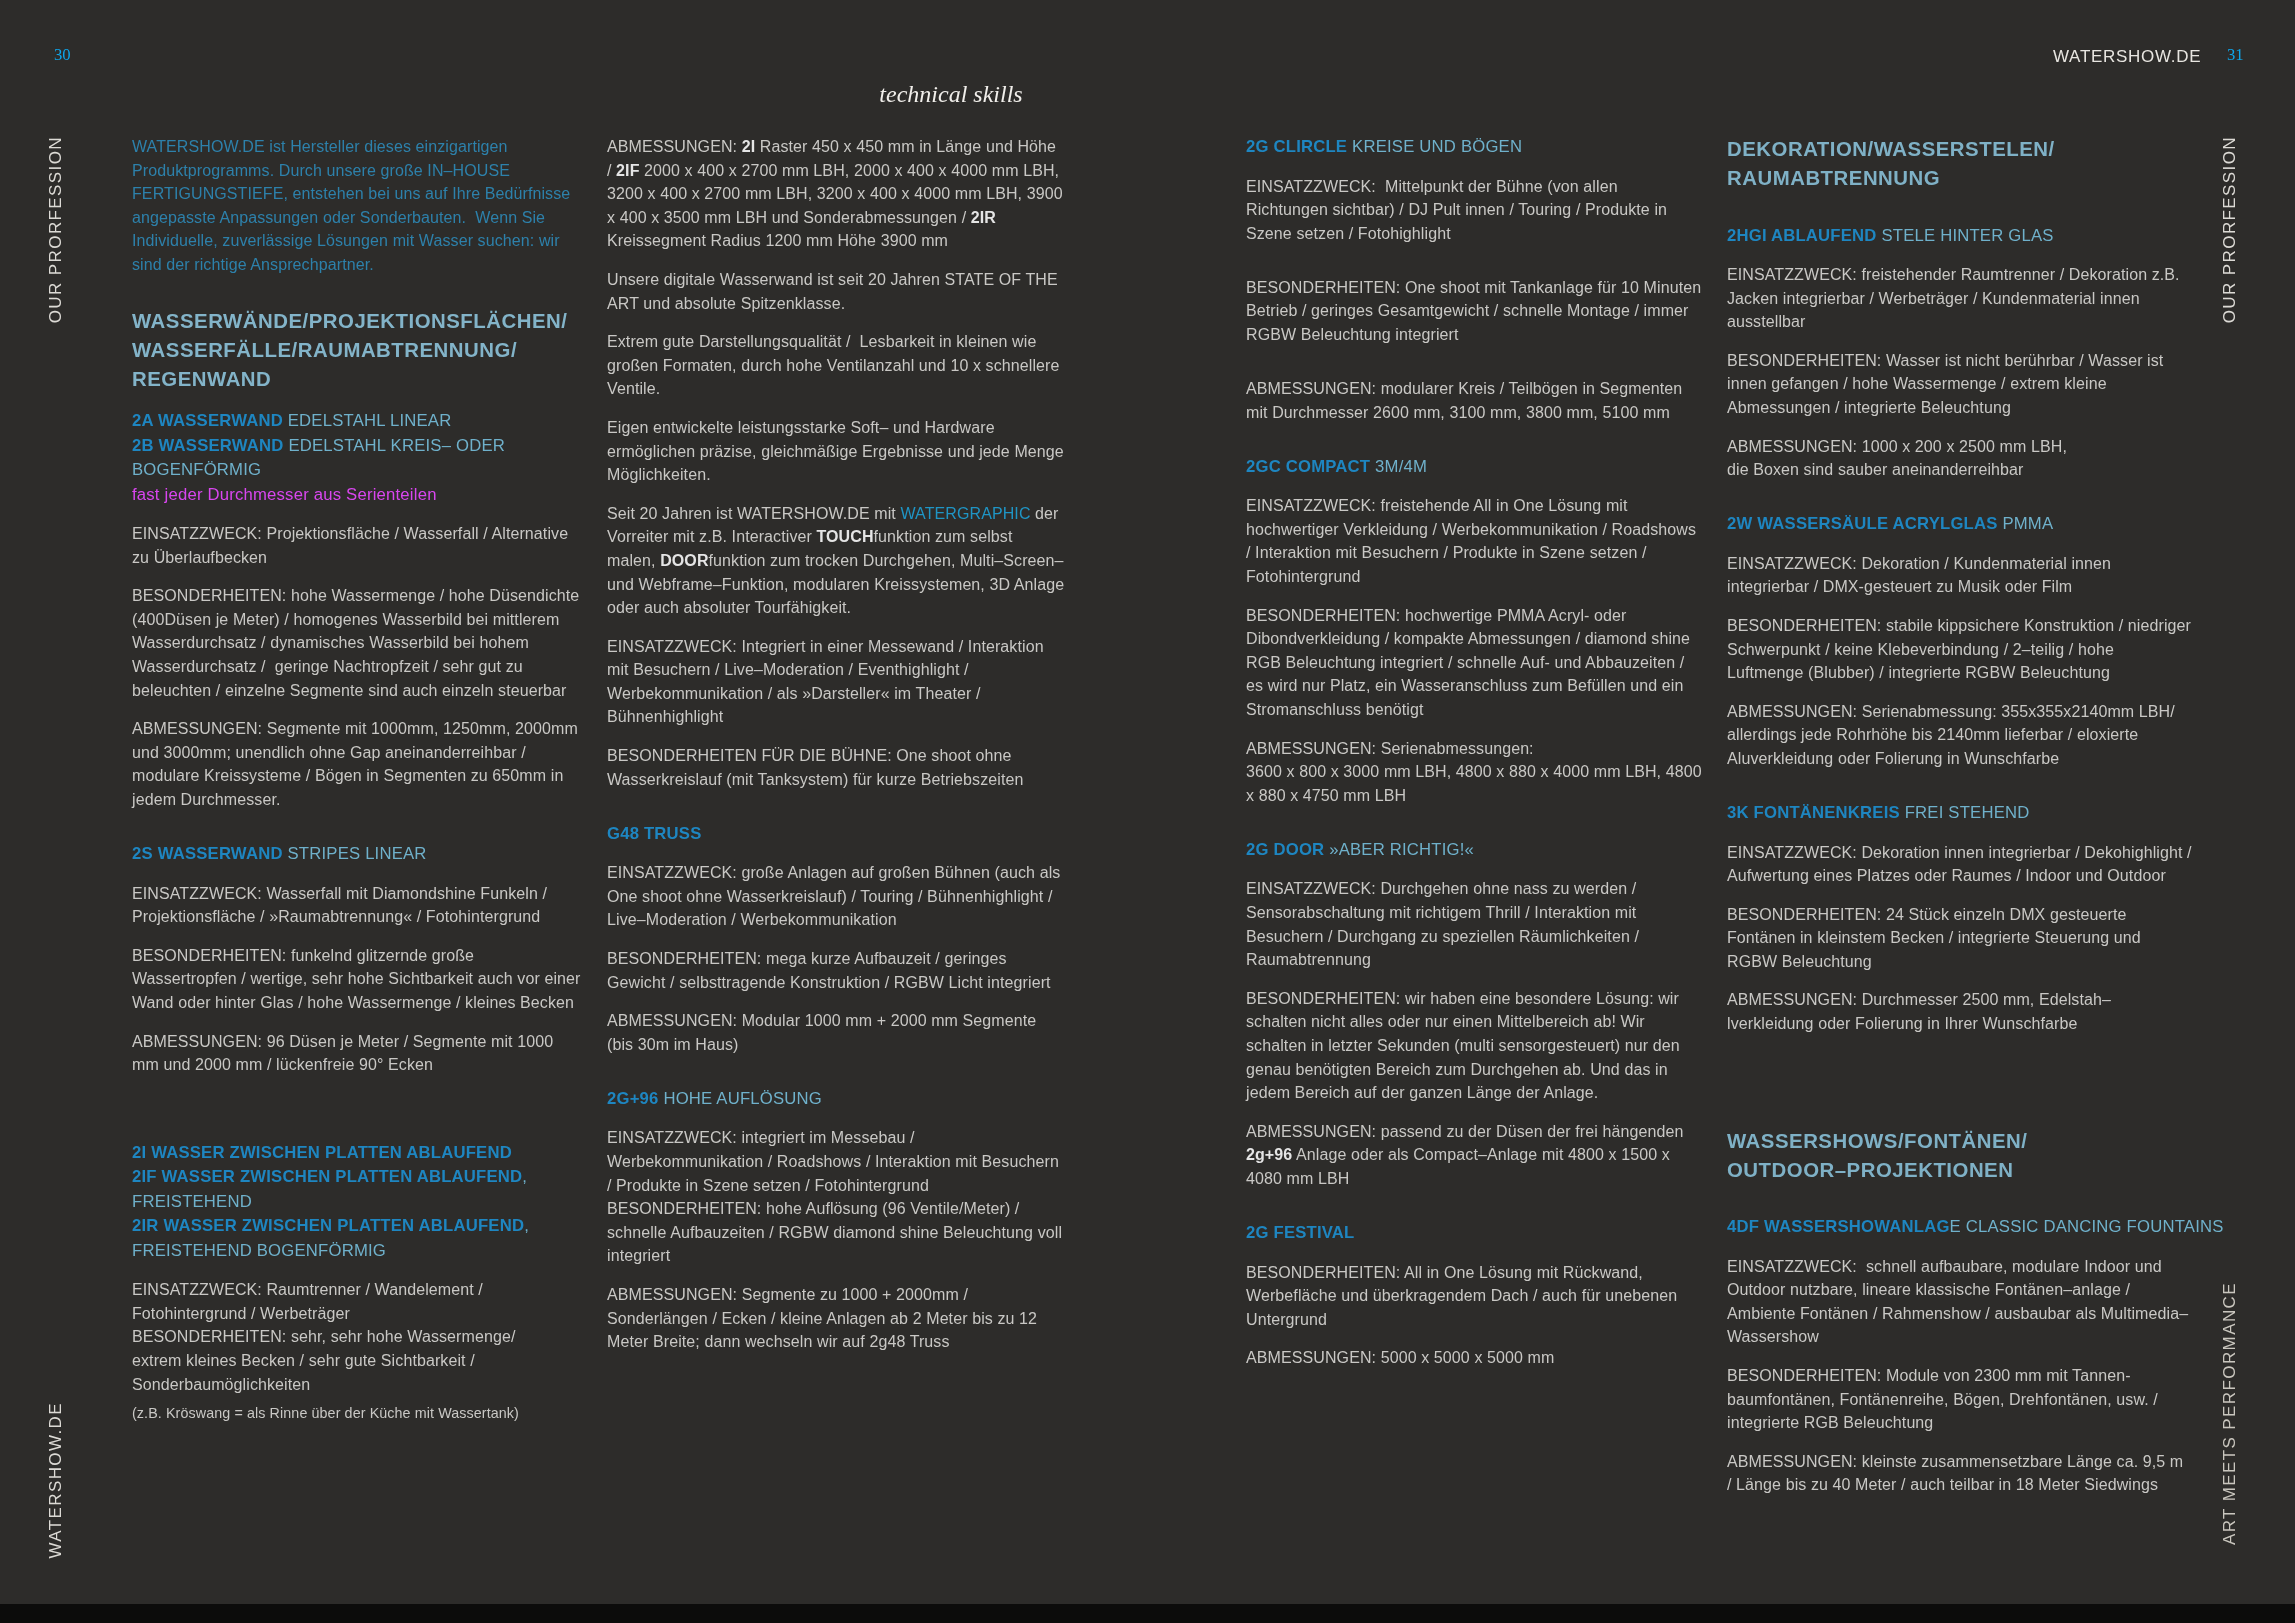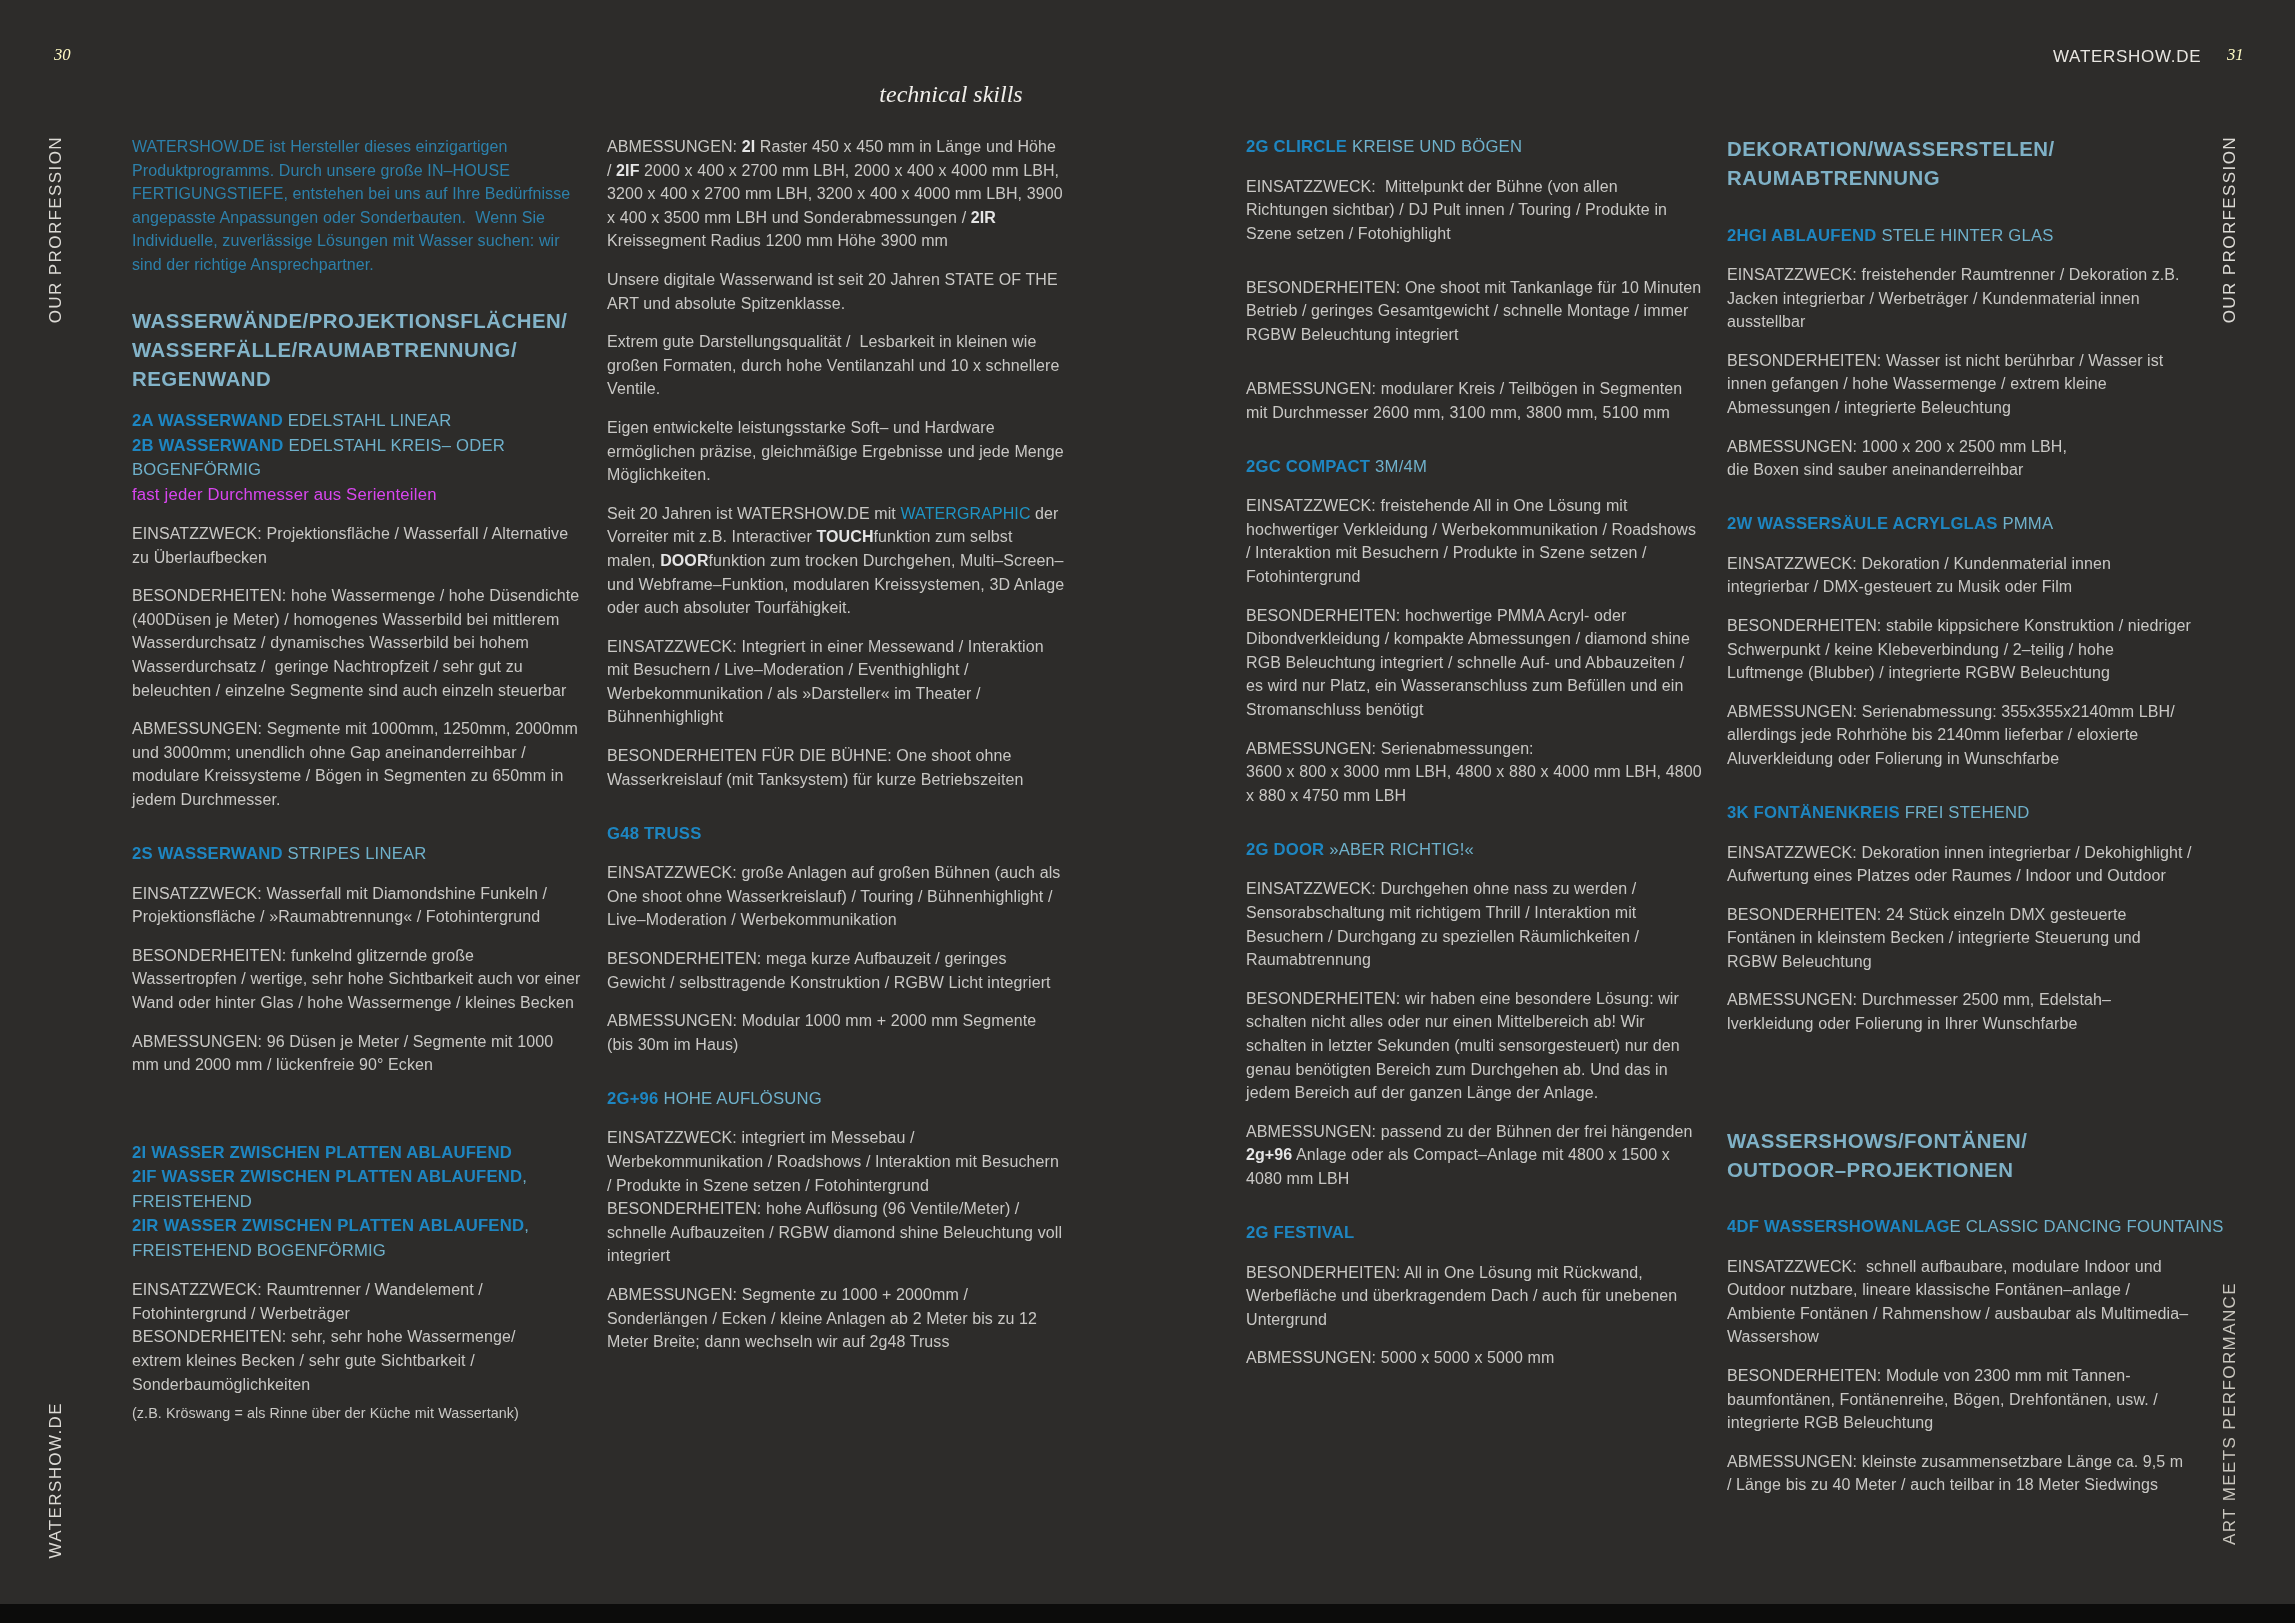--- a/index.html
+++ b/index.html
@@ -4,21 +4,21 @@
 <style>
   html,body{margin:0;padding:0;background:#151514;}
   .page{
     position:relative;width:2295px;height:1623px;overflow:hidden;
     background:#2d2c2a;
     font-family:"Liberation Sans","DejaVu Sans",sans-serif;
     color:#c9c8c5;
   }
   
   .pagenum{position:absolute;top:45px;font-family:"Liberation Serif","DejaVu Serif",serif;
-    font-style:italic;font-size:16.7px;color:#fef9c3;}
+    font-size:16.7px;color:#0ea5e9;}
   #num-left{left:54px;}
   #num-right{left:2227px;}
   .title{position:absolute;top:41px;left:951px;transform:translateX(-50%);
     font-family:"Liberation Serif","DejaVu Serif",serif;font-style:italic;
     font-size:24px;color:#f1efeb;white-space:nowrap;margin-top:40px;}
   .brand{position:absolute;top:47px;left:2053px;font-size:17px;letter-spacing:0.7px;color:#e8e6e1;white-space:nowrap;}
   
   .vert{position:absolute;writing-mode:vertical-rl;transform:rotate(180deg);
     font-size:17px;letter-spacing:1.4px;color:#dcdad5;white-space:nowrap;}
   #v-lt{left:46px;top:136px;}
@@ -117,21 +117,21 @@
         <div class="blk p sp-lg"><span class="run">BESONDERHEITEN: One shoot mit Tankanlage für 10 Minuten Betrieb / geringes Gesamtgewicht / schnelle Montage / immer RGBW Beleuchtung integriert</span></div>
         <div class="blk p sp-lg"><span class="run">ABMESSUNGEN: modularer Kreis / Teilbögen in Segmenten mit Durchmesser 2600 mm, 3100 mm, 3800 mm, 5100 mm</span></div>
         <div class="blk prod sp-lg"><span class="run code">2GC COMPACT</span><span class="run sub"> 3M/4M</span></div>
         <div class="blk p sp-md"><span class="run">EINSATZZWECK: freistehende All in One Lösung mit hochwertiger Verkleidung / Werbekommunikation / Roadshows / Interaktion mit Besuchern / Produkte in Szene setzen / Fotohintergrund</span></div>
         <div class="blk p sp-md"><span class="run">BESONDERHEITEN: hochwertige PMMA Acryl- oder Dibondverkleidung / kompakte Abmessungen / diamond shine RGB Beleuchtung integriert / schnelle Auf- und Abbauzeiten / es wird nur Platz, ein Wasseranschluss zum Befüllen und ein Stromanschluss benötigt</span></div>
         <div class="blk p sp-md"><span class="run">ABMESSUNGEN: Serienabmessungen:
 3600 x 800 x 3000 mm LBH, 4800 x 880 x 4000 mm LBH, 4800 x 880 x 4750 mm LBH</span></div>
         <div class="blk prod sp-lg"><span class="run code">2G DOOR</span><span class="run sub"> »ABER RICHTIG!«</span></div>
         <div class="blk p sp-md"><span class="run">EINSATZZWECK: Durchgehen ohne nass zu werden / Sensorabschaltung mit richtigem Thrill / Interaktion mit Besuchern / Durchgang zu speziellen Räumlichkeiten / Raumabtrennung</span></div>
         <div class="blk p sp-md"><span class="run">BESONDERHEITEN: wir haben eine besondere Lösung: wir schalten nicht alles oder nur einen Mittelbereich ab! Wir schalten in letzter Sekunden (multi sensorgesteuert) nur den genau benötigten Bereich zum Durchgehen ab. Und das in jedem Bereich auf der ganzen Länge der Anlage.</span></div>
-        <div class="blk p sp-md"><span class="run">ABMESSUNGEN: passend zu der Bühnen der frei hängenden </span><span class="run b">2g+96</span><span class="run"> Anlage oder als Compact–Anlage mit 4800 x 1500 x 4080 mm LBH</span></div>
+        <div class="blk p sp-md"><span class="run">ABMESSUNGEN: passend zu der Düsen der frei hängenden </span><span class="run b">2g+96</span><span class="run"> Anlage oder als Compact–Anlage mit 4800 x 1500 x 4080 mm LBH</span></div>
         <div class="blk prod sp-lg"><span class="run code">2G FESTIVAL</span></div>
         <div class="blk p sp-md"><span class="run">BESONDERHEITEN: All in One Lösung mit Rückwand, Werbefläche und überkragendem Dach / auch für unebenen Untergrund</span></div>
         <div class="blk p sp-md"><span class="run">ABMESSUNGEN: 5000 x 5000 x 5000 mm</span></div>
       </section>
     <section class="col" id="c3">
         <div class="blk h" style="color: rgb(127, 177, 198);"><span class="run">DEKORATION/WASSERSTELEN/
 RAUMABTRENNUNG</span></div>
         <div class="blk prod sp-lg"><span class="run code">2HGI ABLAUFEND</span><span class="run sub"> STELE HINTER GLAS</span></div>
         <div class="blk p sp-md"><span class="run">EINSATZZWECK: freistehender Raumtrenner / Dekoration z.B. Jacken integrierbar / Werbeträger / Kundenmaterial innen ausstellbar</span></div>
         <div class="blk p sp-md"><span class="run">BESONDERHEITEN: Wasser ist nicht berührbar / Wasser ist innen gefangen / hohe Wassermenge / extrem kleine Abmessungen / integrierte Beleuchtung</span></div>

